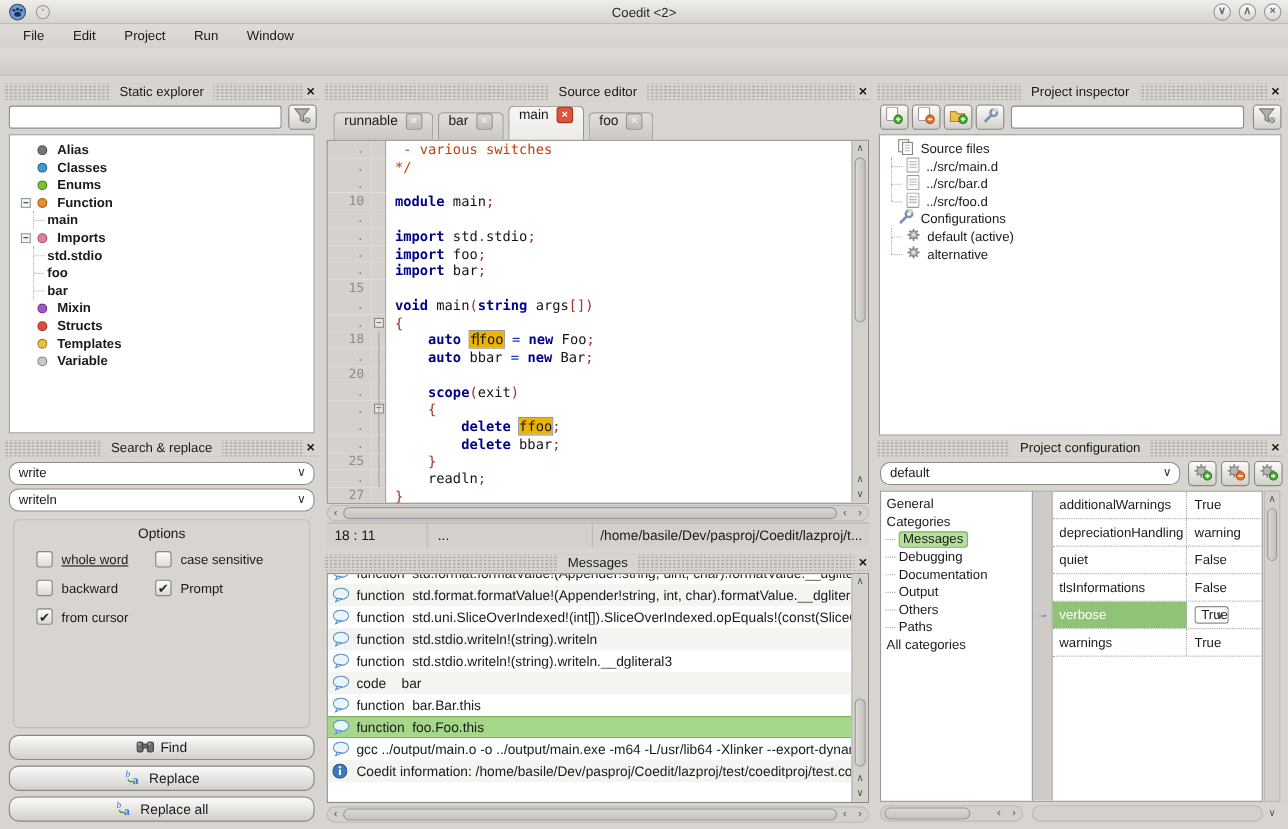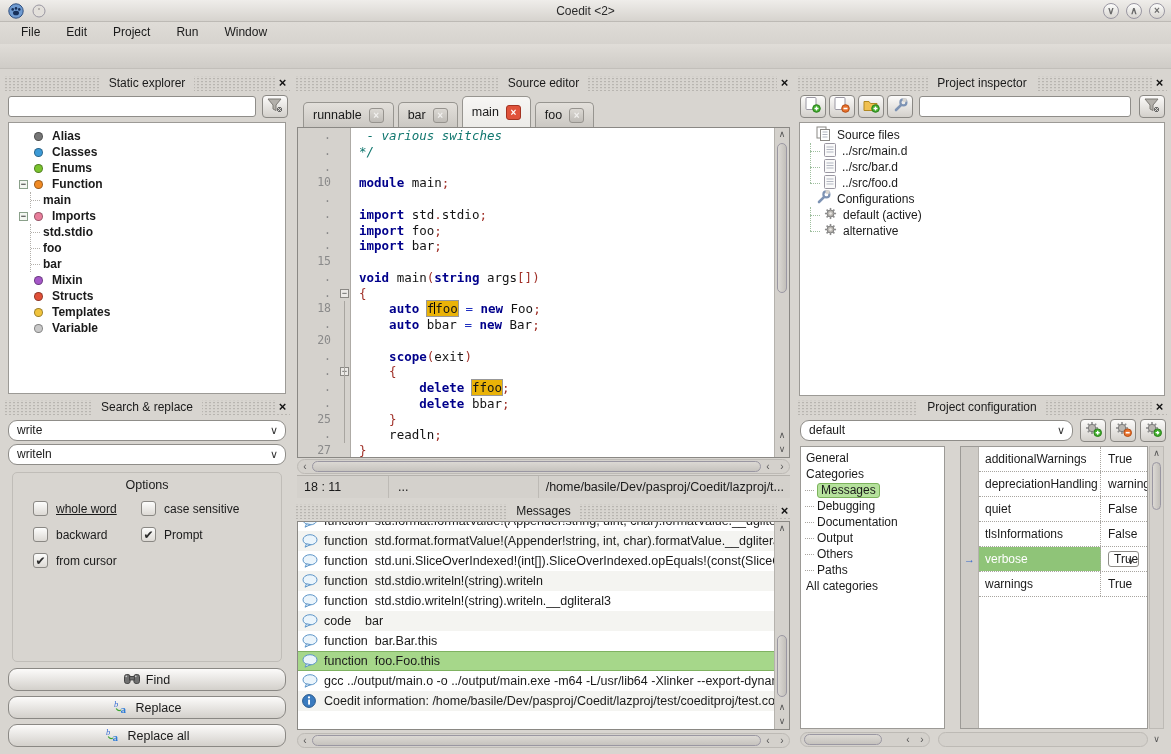--- a/index.html
+++ b/index.html
@@ -49,39 +49,39 @@
   .t-kid{height:16px;line-height:16px;padding-left:12px;position:relative;}
   .t-kid::before{content:"";position:absolute;left:0;top:8px;width:9px;border-top:1px dotted #b3b0ab;}
   
   .groupbox{position:absolute;left:8px;right:8px;border:1px solid #c0bdb8;border-radius:5px;}
   .gb-label{text-align:center;margin-top:5px;font-size:12.5px;}
   .chk-row{position:absolute;display:flex;align-items:center;gap:8px;}
   .chkbox{width:15px;height:15px;border:1px solid #8a8884;border-radius:3px;
     background:linear-gradient(#fdfdfc,#dcd9d4);text-align:center;line-height:14px;font-size:12px;color:#2a2a2a;}
   
   .tabbar{position:absolute;left:2px;top:17px;right:2px;height:34px;display:flex;align-items:flex-end;padding-left:6px;}
-  .tab{display:flex;align-items:center;gap:7px;height:25px;padding:12px 9px;margin-right:4px;
+  .tab{display:flex;gap:7px;height:25px;padding:0 9px;margin-right:4px;
     border:1px solid #979590;border-bottom:none;border-radius:5px 5px 0 0;
     background:linear-gradient(#e3e0db,#cbc8c3);font-size:12.5px;}
   .tab.active{height:31px;background:linear-gradient(#f7f6f4,#ecebe8);z-index:3;position:relative;}
   .tab-close{width:15px;height:15px;border:1px solid #96938e;border-radius:3px;
     background:linear-gradient(#dcd9d4,#bfbcb7);color:#f1f0ee;font-size:10px;font-weight:bold;
     text-align:center;line-height:13px;}
   .tab.active .tab-close{background:#e0523a;border-color:#a33322;color:#fff;}
   .ed-box{position:absolute;left:2px;right:2px;top:51px;height:331px;border:1px solid #8a8884;background:#fff;overflow:hidden;}
   .ed-lines{position:absolute;left:0;top:0;right:15px;bottom:0;}
   .ed-line{display:flex;height:15.75px;line-height:15.75px;font-family:"DejaVu Sans Mono",monospace;font-size:12.5px;}
   .ed-gut{width:40px;flex:0 0 40px;background:#d5d2cd;color:#8a8a8a;text-align:right;padding-right:7px;font-size:11.5px;}
   .ed-fold{width:13px;flex:0 0 13px;background:#d5d2cd;border-right:1px solid #aeaba6;position:relative;}
   .ed-fold .fbox{position:absolute;left:2px;top:3px;width:9px;height:9px;border:1px solid #8a8884;background:#eceae7;
     font-size:9px;line-height:7px;text-align:center;color:#333;font-family:"Liberation Sans",sans-serif;}
   .ed-fold.fline::after{content:"";position:absolute;left:6px;top:0;bottom:0;border-left:1px solid #a8a5a0;}
   .ed-code{flex:1;white-space:pre;padding-left:8px;}
   .tk-k{color:#00008b;font-weight:bold;}
-  .tk-c{color:#0f766e;font-style:italic;}
+  .tk-c{color:#c2410c;}
   .tk-p{color:#a03028;}
   .tk-o{color:#2030c0;}
   .tk-i{color:#141414;}
   .hl{background:#eab308;outline:1px solid #989898;}
   .caret{display:inline-block;width:1px;height:12px;background:#000;vertical-align:-1px;}
   
   .vscroll{position:absolute;right:0;top:0;bottom:0;width:15px;background:#d4d1cc;border-left:1px solid #b5b2ad;}
   .sb-arrow{height:14px;text-align:center;line-height:13px;font-size:9px;color:#555;}
   .sb-thumb{position:absolute;left:2px;right:2px;border:1px solid #9a97a2;border-radius:6px;
     background:linear-gradient(90deg,#dcd9d4,#c2bfba);}
@@ -112,21 +112,21 @@
   .i-kids .i-row{padding-left:24px;position:relative;}
   .i-kids .i-row::before{content:"";position:absolute;left:10px;top:8px;width:10px;border-top:1px dotted #9fbf9f;}
   .i-kids{position:relative;}
   .i-kids::before{content:"";position:absolute;left:10px;top:0;bottom:8px;border-left:1px dotted #9fbf9f;}
   
   #cat-list{position:absolute;left:3px;top:46px;width:145px;bottom:21px;background:#fff;border:1px solid #9c9a96;padding-top:3px;overflow:hidden;}
   .cat-row{height:16px;line-height:16px;padding-left:5px;white-space:nowrap;}
   .cat-row.child{padding-left:16px;position:relative;}
   .cat-row.child::before{content:"";position:absolute;left:4px;top:8px;width:9px;border-top:1px dotted #a8a5a0;}
   .cat-chip{display:inline-block;background:#b5e19c;border:1px solid #7cb35c;border-radius:3px;padding:0 3px;line-height:13px;}
-  #prop-grid{position:absolute;left:141px;top:46px;right:19px;bottom:21px;background:#fff;border:1px solid #9c9a96;overflow:hidden;margin-left:22px;}
+  #prop-grid{position:absolute;left:141px;top:46px;right:19px;bottom:21px;background:#fff;border:1px solid #9c9a96;overflow:hidden;}
   .pg-ind-col{position:absolute;left:0;top:0;bottom:0;width:18px;background:#cfccc7;border-right:1px solid #b5b2ad;}
   .pg-row{position:relative;display:flex;height:25px;align-items:center;border-bottom:1px dotted #a8a5a0;margin-left:18px;}
   .pg-name{width:122px;flex:0 0 122px;padding-left:6px;border-right:1px dotted #a8a5a0;height:100%;line-height:24px;overflow:hidden;white-space:nowrap;}
   .pg-val{flex:1;padding-left:7px;overflow:hidden;white-space:nowrap;}
   .pg-row.sel .pg-name{background:#8fc478;color:#fff;}
   .pg-arrow{position:absolute;left:-15px;color:#3366cc;font-weight:bold;font-size:11px;}
   .pg-combo{width:64px;height:20px;border:1px solid #8f8d89;border-radius:3px;background:#fff;
     line-height:18px;padding-left:5px;position:relative;}
   .pg-combo .chev{position:absolute;right:4px;top:0;font-size:10px;color:#333;}
   .grid-vscroll{position:absolute;right:3px;top:46px;width:15px;bottom:21px;background:#d4d1cc;border:1px solid #bdbab5;}

